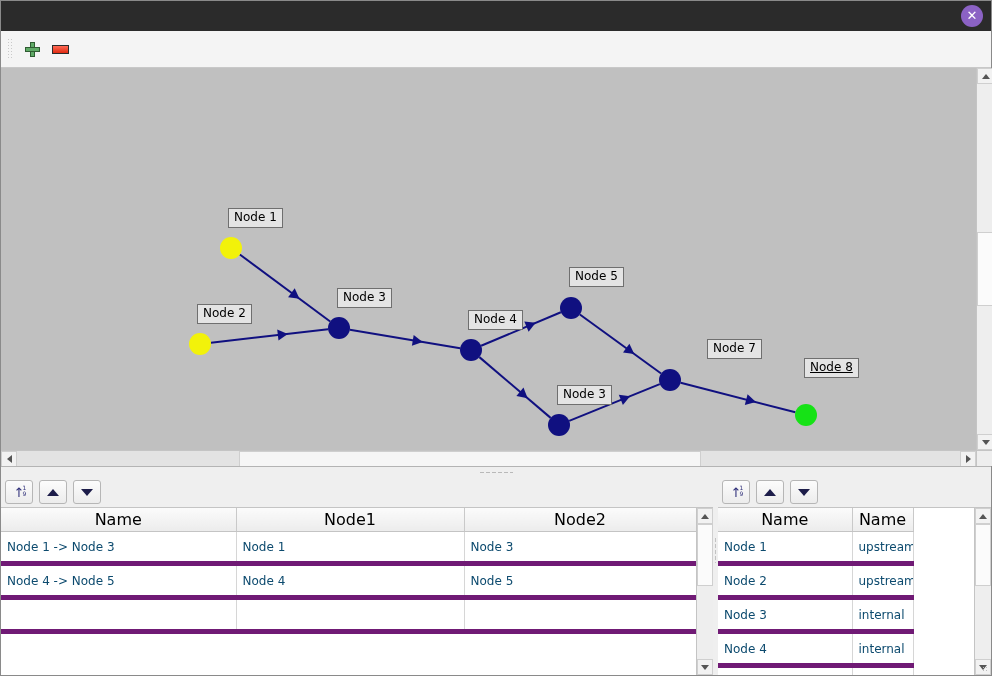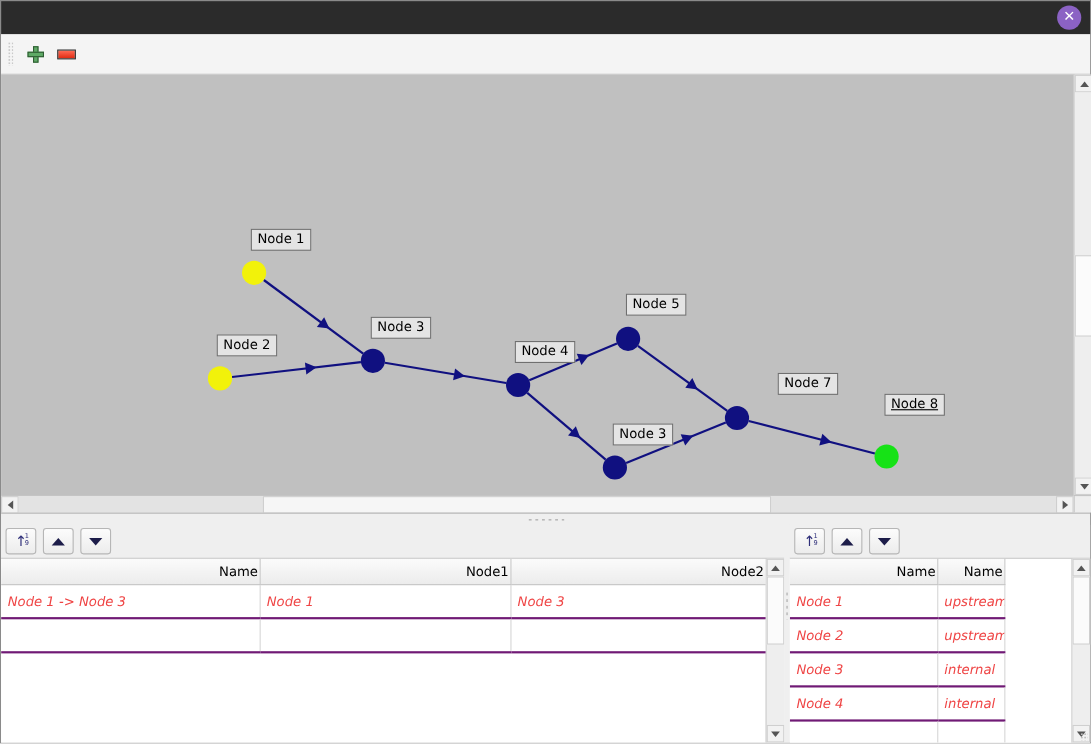--- a/index.html
+++ b/index.html
@@ -257,35 +257,34 @@
     border-collapse: collapse;
     table-layout: fixed;
     width: 100%;
     background: #ffffff;
   }
   table.grid th {
     background: linear-gradient(#fbfbfb, #ececec);
     border-right: 1px solid #c9c9c9;
     border-bottom: 1px solid #c4c4c4;
     font-weight: normal;
-    font-size: 12px;
+    font-size: 16px;
     height: 21px;
-    text-align: right;
+    text-align: center;
     color: #000;
   }
   table.grid td {
     border-right: 1px solid #d6d6d6;
-    border-bottom: 2px solid #701a75;
+    border-bottom: 5px solid #701a75;
     height: 29px;
     padding: 0 6px;
     font-size: 12px;
-    color: #ef4444;
+    color: #0c4a6e;
     overflow: hidden;
     white-space: nowrap;
-    font-style: italic;
   }
   .grid-scroll {
     flex: 1 1 auto;
     overflow: hidden;
     min-width: 0;
     position: relative;
   }
   .tbl-vscroll {
     width: 16px;
     background: #eeeeee;
@@ -419,20 +418,25 @@
                   <th>Node2</th>
                 </tr>
               </thead>
             <tbody id="reaches-body">
                 <tr>
                   <td>Node 1 -&gt; Node 3</td>
                   <td>Node 1</td>
                   <td>Node 3</td>
                 </tr>
                 <tr>
+                  <td>Node 4 -&gt; Node 5</td>
+                  <td>Node 4</td>
+                  <td>Node 5</td>
+                </tr>
+                <tr>
                   <td></td>
                   <td></td>
                   <td></td>
                 </tr>
               </tbody>
           </table>
         </div>
         <div class="tbl-vscroll">
           <div class="sb-arrow">
               <div class="tri tri-up"></div>

